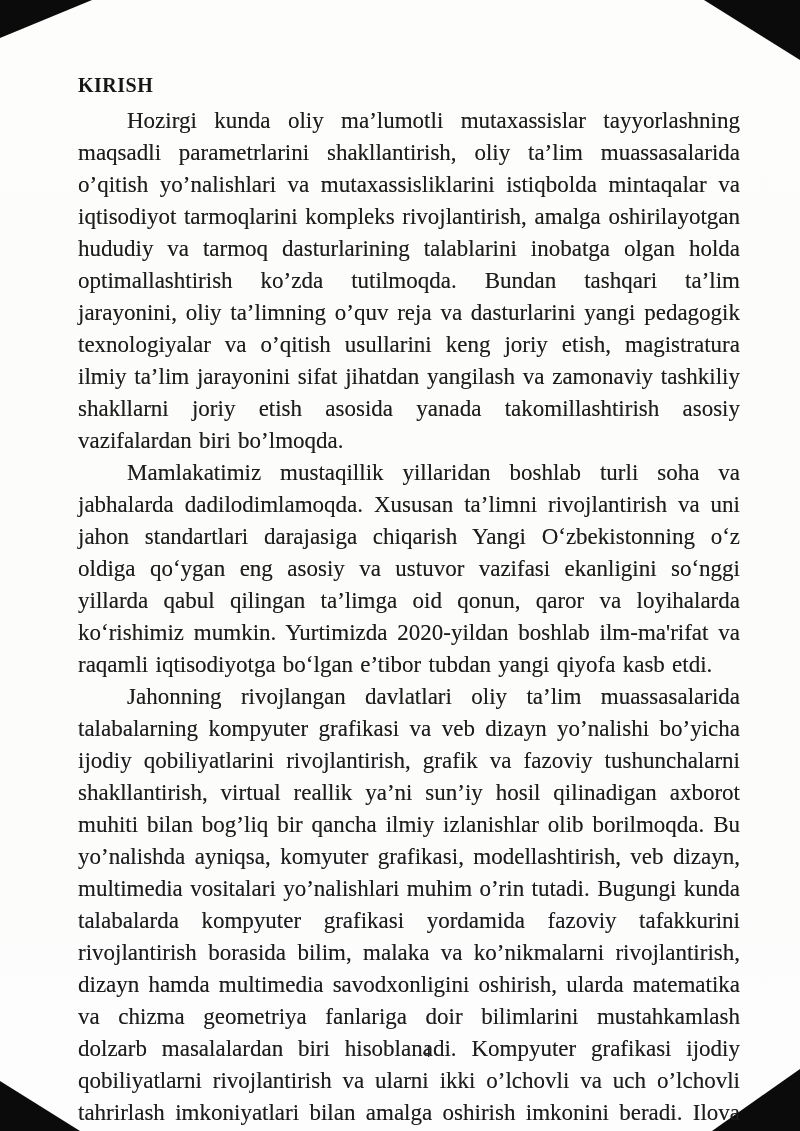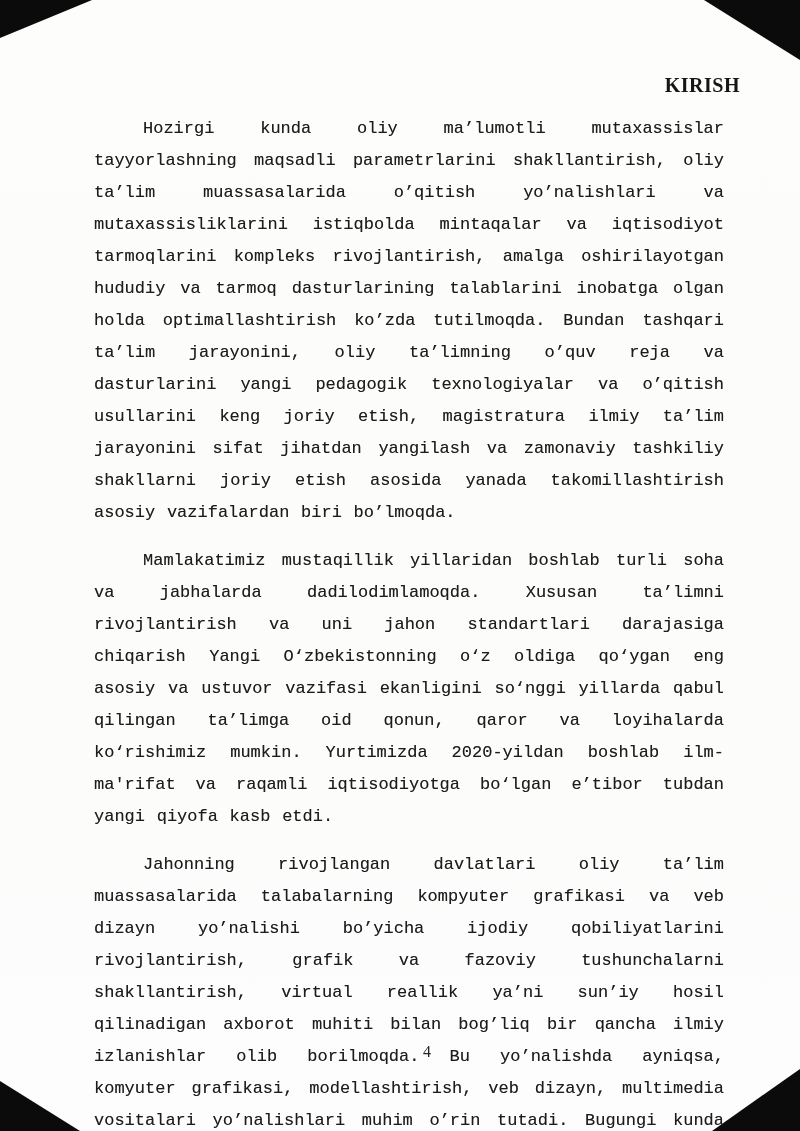--- a/index.html
+++ b/index.html
@@ -23,36 +23,35 @@
 
   .content {
     position: absolute;
     left: 78px;
     right: 60px;
     top: 74px;
   }
 
   .title {
     margin: 0 0 8px 0;
-    text-align: right;
+    text-align: left;
     font-size: 20px;
     font-weight: bold;
     letter-spacing: 0.5px;
     color: #171616;
   }
 
   .para {
-    margin: 16px;
-    font-size: 17px;
+    margin: 0;
+    font-size: 23px;
     line-height: 32px;
     text-align: justify;
     text-indent: 49px;
     word-spacing: 1.5px;
     text-shadow: 0 0 0.4px rgba(20,20,20,0.45);
-    font-family: Liberation Mono, monospace;
   }
 
   
   .para.continued { text-align-last: justify; }
 
   .pageno {
     position: absolute;
     top: 1042px;
     left: 0;
     width: 100%;

